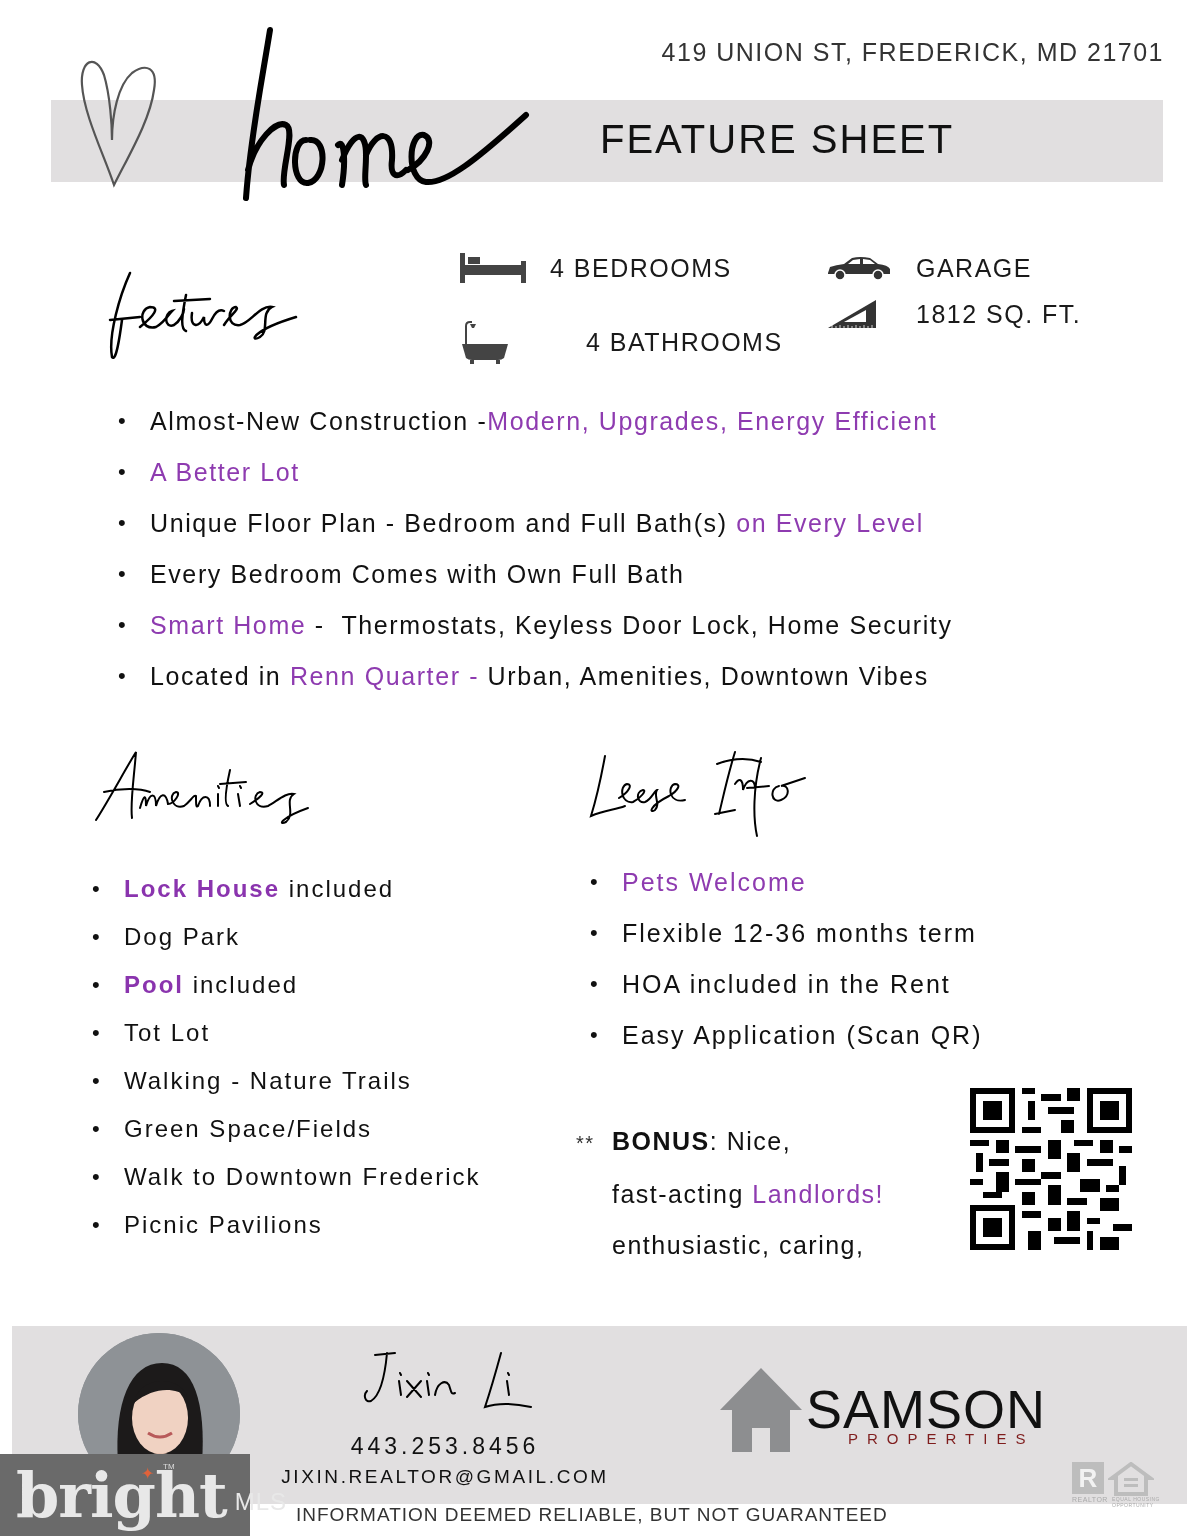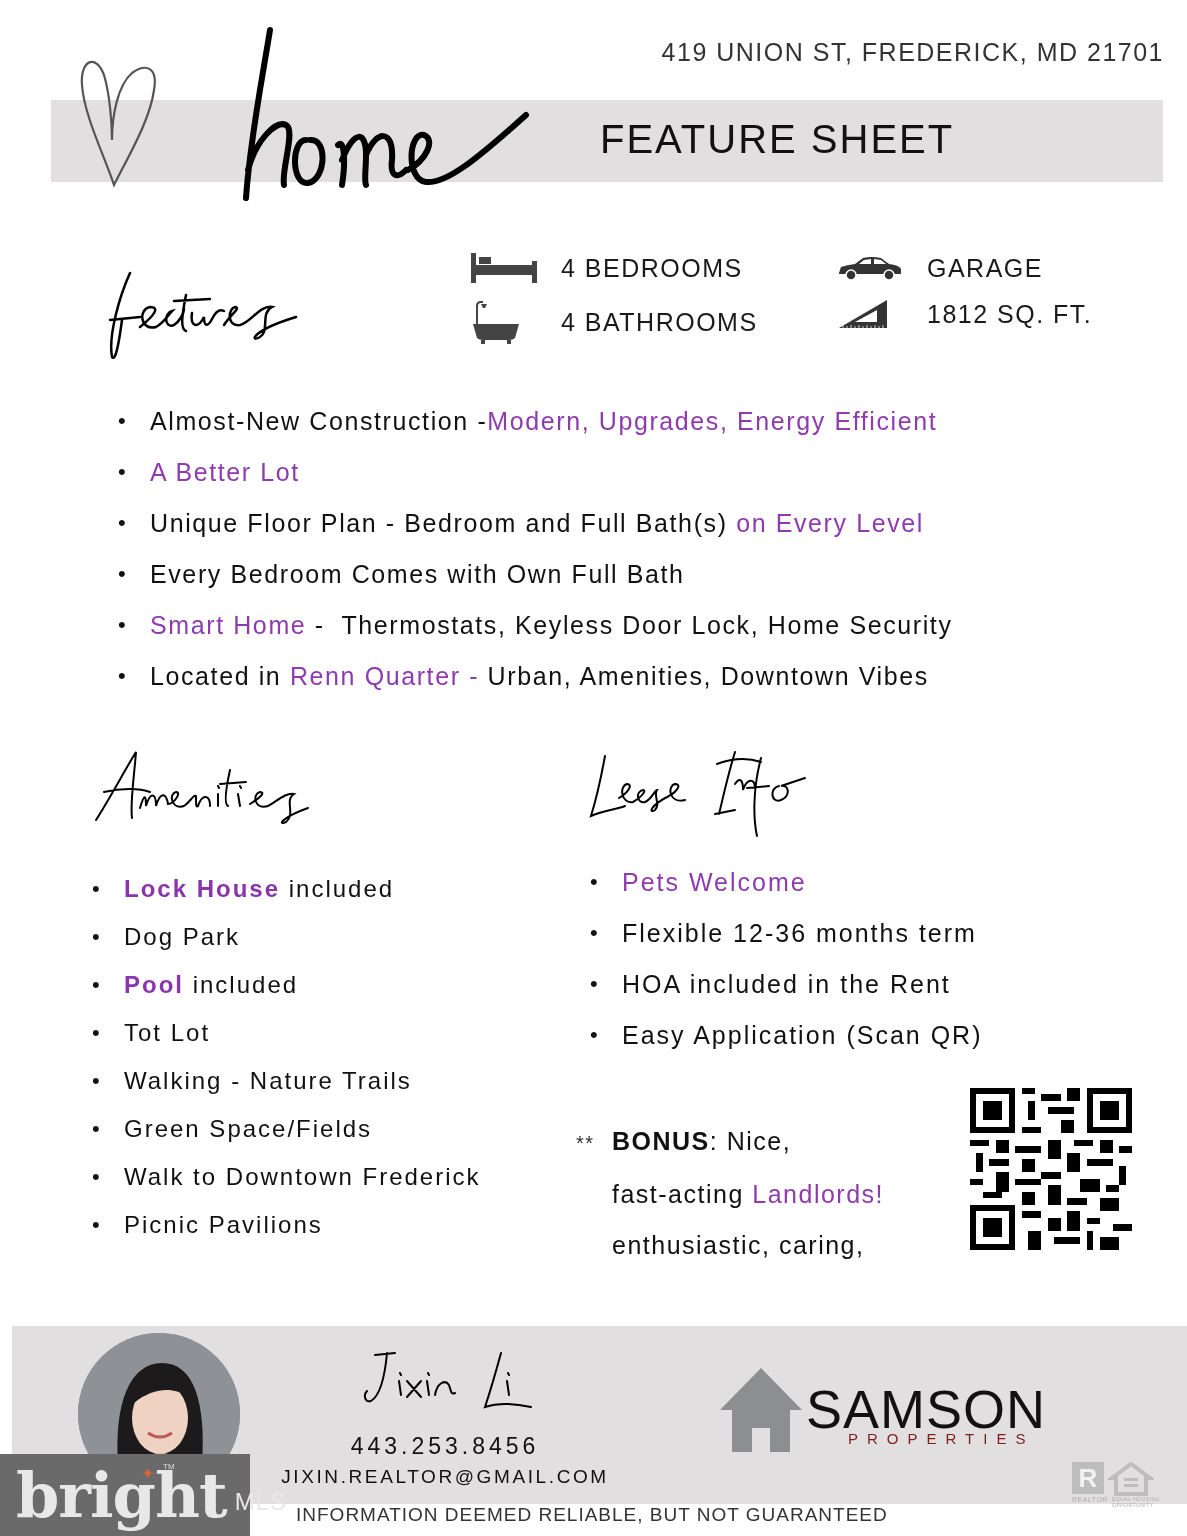--- a/index.html
+++ b/index.html
@@ -11,24 +11,24 @@
   
   .address { left: 560px; top: 38px; width: 604px; text-align: right; font-size: 25px; letter-spacing: 1.5px; color: #333; }
   .header-band { left: 51px; top: 100px; width: 1112px; height: 82px; background: #e1dfe0; }
   .heart { left: 74px; top: 45px; width: 90px; height: 150px; }
   .home-script { left: 236px; top: 20px; width: 310px; height: 190px; }
   .sheet-title { left: 600px; top: 117px; font-size: 40px; letter-spacing: 2px; color: #111; }
 
   
   .features-script { left: 100px; top: 265px; width: 220px; height: 100px; }
 
-  .spec { display: flex; align-items: center; font-size: 25px; letter-spacing: 1.5px; color: #1a1a1a; margin-left: 11px; }
+  .spec { display: flex; align-items: center; font-size: 25px; letter-spacing: 1.5px; color: #1a1a1a; }
   .spec .ico { width: 70px; height: 40px; display: flex; align-items: center; justify-content: flex-start; }
   .spec-bed { left: 460px; top: 248px; }
-  .spec-bath { left: 460px; top: 302px; }
+  .spec-bath { left: 460px; top: 322px; gap: 36px; }
   .spec-garage { left: 826px; top: 248px; }
   .spec-sqft { left: 826px; top: 294px; }
   .spec-label { margin-left: 20px; }
   .spec-garage .spec-label, .spec-sqft .spec-label { margin-left: 20px; }
 
   
   .feature-list { left: 118px; top: 401px; list-style: none; }
   .feature-list li { font-size: 25px; letter-spacing: 1.6px; height: 51px; line-height: 40px; display: flex; }
   .bullet { width: 32px; display: inline-block; font-size: 22px; }
   .purple { color: #8e3bb0; }

